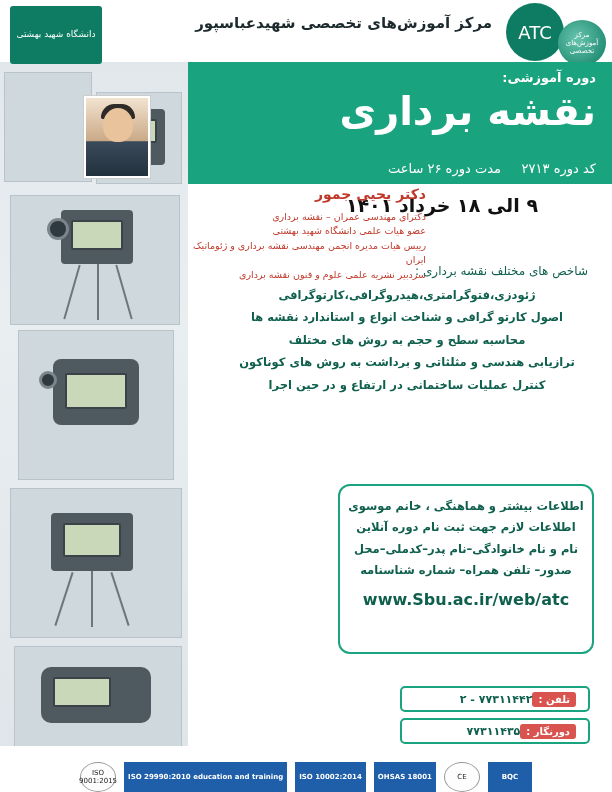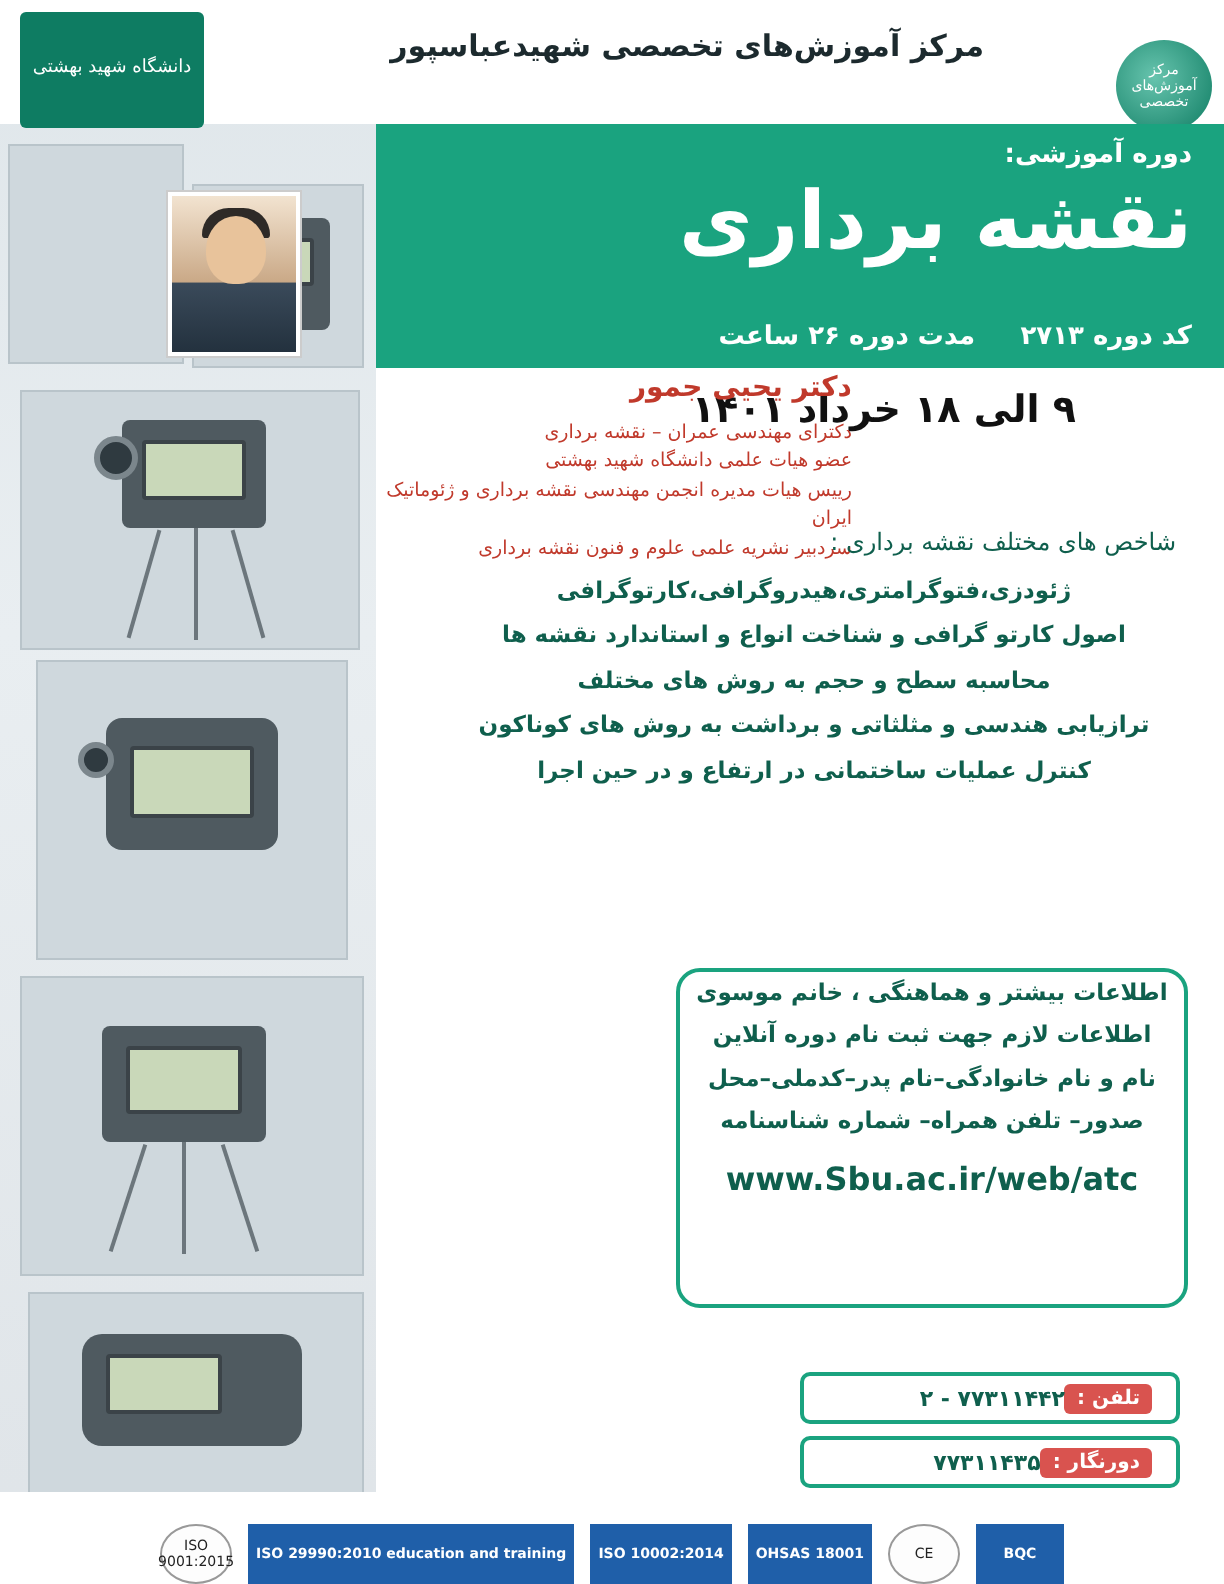--- a/index.html
+++ b/index.html
@@ -99,21 +99,21 @@
   .course-kicker {
     position: absolute; right: 16px; top: 8px;
     font-size: 13px; font-weight: bold;
   }
   .course-name {
     position: absolute; right: 16px; top: 26px;
     font-size: 40px; font-weight: bold; letter-spacing: 1px;
   }
   .course-meta {
     position: absolute; right: 16px; bottom: 8px;
-    font-size: 13px; font-weight: bold;
+    font-size: 13px; font-weight: normal;
   }
   .date-band {
     position: absolute; left: 188px; top: 184px; width: 388px; height: 46px;
     background: #ffffff;
     direction: rtl;
   }
   .date-text {
     position: absolute; right: 38px; top: 10px;
     font-size: 19px; font-weight: bold; color: #111;
   }
@@ -156,20 +156,21 @@
     font-size: 11.5px; line-height: 1.95; color: #0f5f4d; font-weight: bold;
   }
 
   
   .contact-box {
     position: absolute; left: 338px; top: 484px; width: 256px; height: 170px;
     border: 2px solid #1aa37f;
     border-radius: 12px;
     direction: rtl; text-align: center;
     color: #0f5f4d;
+    padding-top: 10px;
     font-size: 11.5px; line-height: 1.85;
     font-weight: bold;
     background: #ffffff;
   }
   .contact-url {
     font-size: 16px; color: #0f5f4d; direction: ltr; margin-top: 4px;
   }
 
   
   .tag {
@@ -241,20 +242,21 @@
     </div>
     <div class="pcell p6">
       <div class="dev-body" style="left:26px;top:20px;width:110px;height:56px;border-radius:10px;"></div>
       <div class="dev-screen" style="left:38px;top:30px;width:58px;height:30px;"></div>
     </div>
   </div>
 
   <div class="header">
     <div class="sbu-logo">دانشگاه شهید بهشتی</div>
     <div class="header-title">مرکز آموزش‌های تخصصی  شهیدعباسپور</div>
+    <div class="atc-logo">ATC</div>
     <div class="atc-logo2">مرکز آموزش‌های تخصصی</div>
   </div>
 
   <div class="title-block">
     <div class="course-kicker">دوره آموزشی:</div>
     <div class="course-name">نقشه برداری</div>
     <div class="course-meta">
       <span>کد دوره</span>
       <span>۲۷۱۳</span>
       &nbsp;&nbsp;&nbsp;

